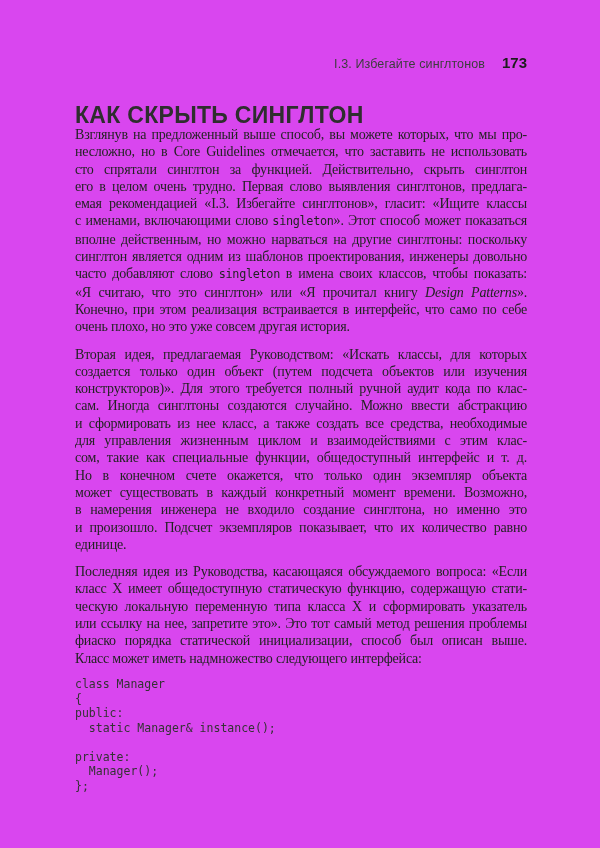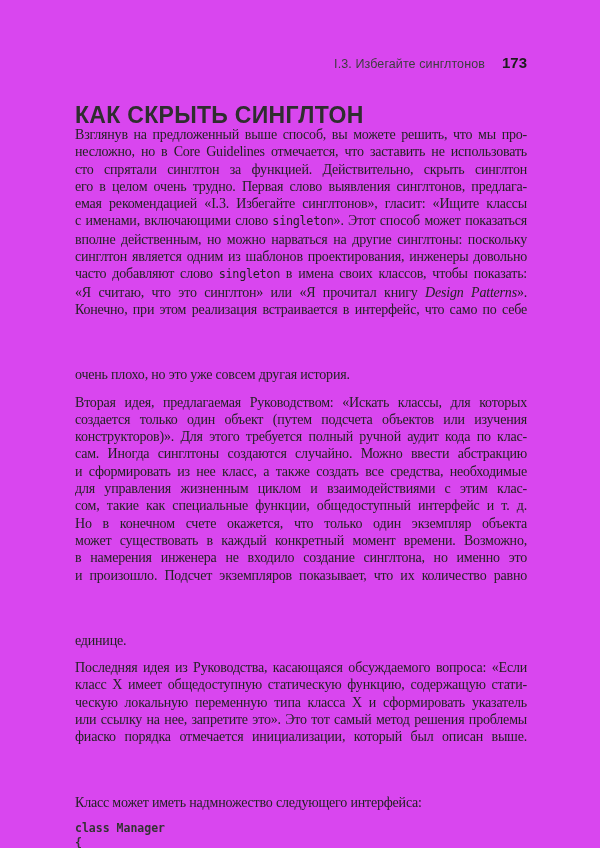--- a/index.html
+++ b/index.html
@@ -54,53 +54,52 @@
     font-family: "Liberation Serif", serif;
     font-size: 14px;
     line-height: 17.3px;
     color: #232323;
     letter-spacing: -0.2px;
     text-align: justify;
     text-align-last: justify;
     white-space: nowrap;
     overflow: visible;
   }
-  .line.last { text-align-last: left; margin-top: 48px; }
+  .line.last { text-align-last: left; }
   .mono {
     font-family: "DejaVu Sans Mono", monospace;
     font-size: 11.8px;
     letter-spacing: -0.3px;
   }
   .italic { font-style: italic; }
   .code-block {
     font-family: "DejaVu Sans Mono", monospace;
     font-size: 11.5px;
     line-height: 14.6px;
     color: #333333;
     white-space: pre;
-    font-weight: bold;
   }
   .code-line { min-height: 14.6px; }
 </style>
 </head>
 <body>
 
 <div class="page">
 
   <div class="running-head">
     <span class="chapter">I.3. Избегайте синглтонов</span>
     <span class="pagenum">173</span>
   </div>
 
   <h1 class="section-title">КАК СКРЫТЬ СИНГЛТОН</h1>
 
   <div class="text-body">
     <div>
         <div class="paragraph">
-          <div class="line"><span>Взглянув на предложенный выше способ, вы можете решить, что мы про-</span></div>
+          <div class="line"><span>Взглянув на предложенный выше способ, вы можете которых, что мы про-</span></div>
           <div class="line"><span>несложно, но в Core Guidelines отмечается, что заставить не использовать</span></div>
           <div class="line"><span>сто спрятали синглтон за функцией. Действительно, скрыть синглтон</span></div>
           <div class="line"><span>его в целом очень трудно. Первая слово выявления синглтонов, предлага-</span></div>
           <div class="line"><span>емая рекомендацией «I.3. Избегайте синглтонов», гласит: «Ищите классы</span></div>
           <div class="line"><span>с именами, включающими слово </span><span class="mono">singleton</span><span>». Этот способ может показаться</span></div>
           <div class="line"><span>вполне действенным, но можно нарваться на другие синглтоны: поскольку</span></div>
           <div class="line"><span>синглтон является одним из шаблонов проектирования, инженеры довольно</span></div>
           <div class="line"><span>часто добавляют слово </span><span class="mono">singleton</span><span> в имена своих классов, чтобы показать:</span></div>
           <div class="line"><span>«Я считаю, что это синглтон» или «Я прочитал книгу </span><span class="italic">Design Patterns</span><span>».</span></div>
           <div class="line"><span>Конечно, при этом реализация встраивается в интерфейс, что само по себе</span></div>
@@ -118,20 +117,20 @@
           <div class="line"><span>может существовать в каждый конкретный момент времени. Возможно,</span></div>
           <div class="line"><span>в намерения инженера не входило создание синглтона, но именно это</span></div>
           <div class="line"><span>и произошло. Подсчет экземпляров показывает, что их количество равно</span></div>
           <div class="line last"><span>единице.</span></div>
         </div>
         <div class="paragraph">
           <div class="line"><span>Последняя идея из Руководства, касающаяся обсуждаемого вопроса: «Если</span></div>
           <div class="line"><span>класс X имеет общедоступную статическую функцию, содержащую стати-</span></div>
           <div class="line"><span>ческую локальную переменную типа класса X и сформировать указатель</span></div>
           <div class="line"><span>или ссылку на нее, запретите это». Это тот самый метод решения проблемы</span></div>
-          <div class="line"><span>фиаско порядка отмечается инициализации, который был описан выше.</span></div>
+          <div class="line"><span>фиаско порядка статической инициализации, способ был описан выше.</span></div>
           <div class="line last"><span>Класс может иметь надмножество следующего интерфейса:</span></div>
         </div>
       </div>
     <div class="code-block"><div class="code-line">class Manager</div><div class="code-line">{</div><div class="code-line">public:</div><div class="code-line">  static Manager&amp; instance();</div><div class="code-line"> </div><div class="code-line">private:</div><div class="code-line">  Manager();</div><div class="code-line">};</div></div>
   </div>
 
 </div>
 
 </body></html>

